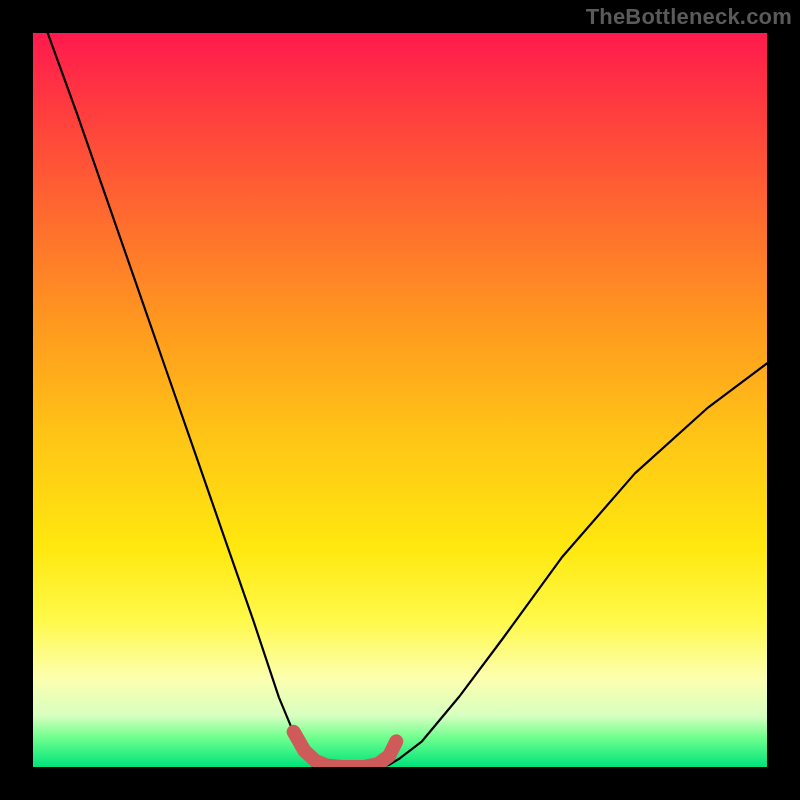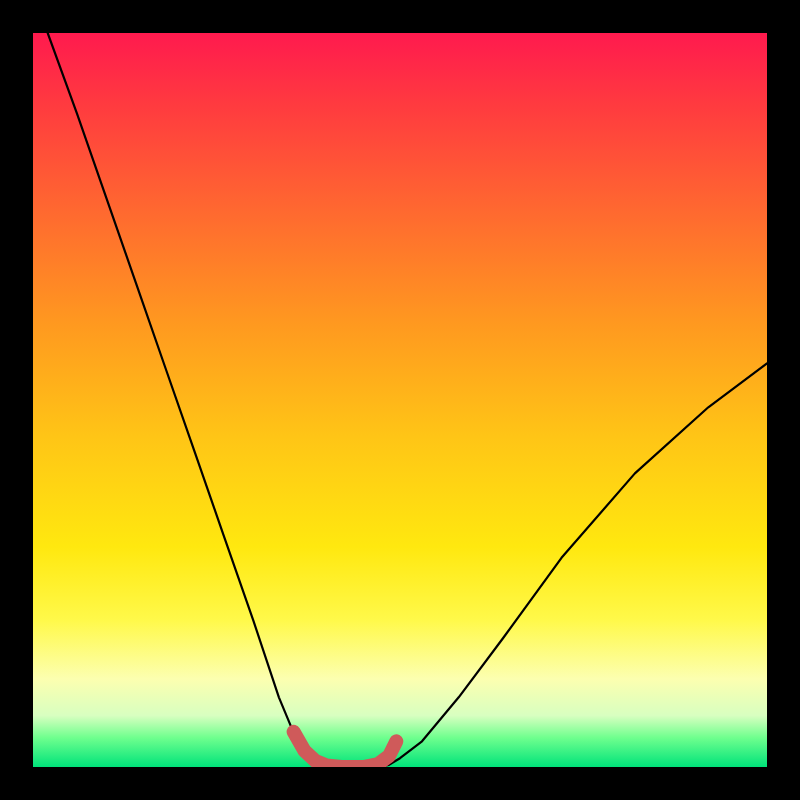--- a/index.html
+++ b/index.html
@@ -66,13 +66,14 @@
 <div class="frame">
   <div class="plot-area">
     <div class="gradient"></div>
 
     <svg class="curves" viewBox="0 0 734 734" preserveAspectRatio="none">
       <path id="main-curve" fill="none" stroke="#000" stroke-width="2.2" stroke-linecap="round" stroke-linejoin="round" d="M14.7 0.0 L44.0 80.7 L73.4 165.1 L102.8 249.6 L132.1 334.0 L161.5 418.4 L190.8 502.8 L220.2 587.2 L245.9 664.3 L264.2 708.3 L278.9 725.2 L289.9 731.8 L300.9 734.0 L323.0 734.0 L345.0 734.0 L356.0 731.8 L367.0 725.2 L389.0 708.3 L425.7 664.3 L469.8 605.5 L528.5 524.8 L601.9 440.4 L675.3 374.3 L734.0 330.3"></path>
       <path id="highlight-curve" fill="none" stroke="#cf5a5a" stroke-width="14" stroke-linecap="round" stroke-linejoin="round" d="M260.6 698.8 L271.6 717.9 L282.6 728.1 L293.6 732.5 L308.3 734.0 L330.3 734.0 L345.0 731.1 L356.0 723.0 L363.3 708.3"></path>
     </svg>
   </div>
 
+  <div class="watermark">TheBottleneck.com</div>
 </div>
 
 </body></html>

